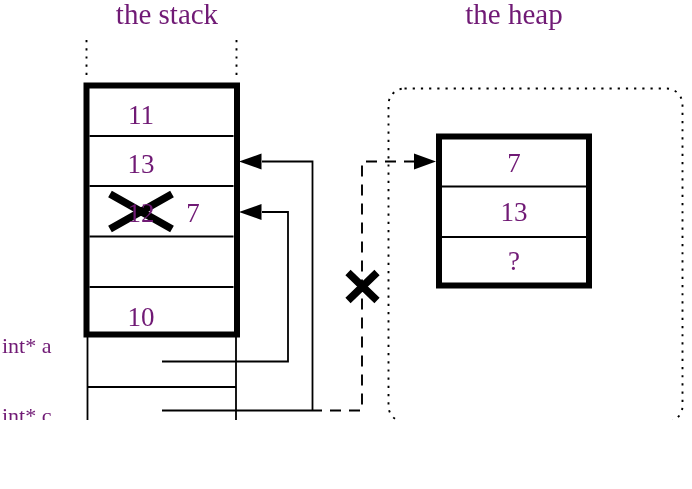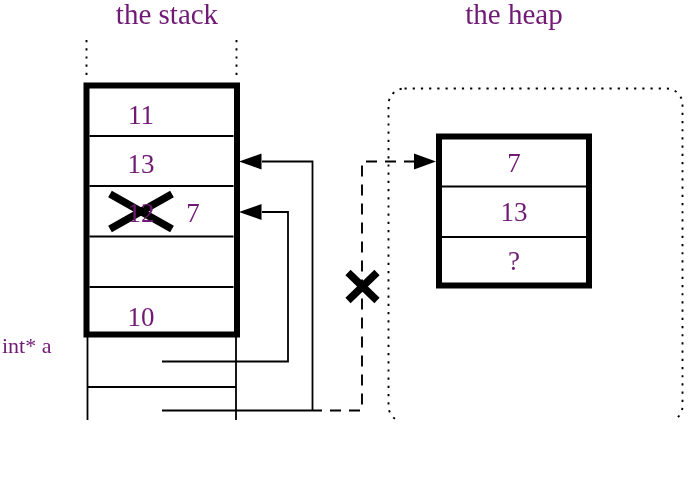--- a/index.html
+++ b/index.html
@@ -64,14 +64,15 @@
   <div class="t num" style="left:96px; top:147px; width:90px;">13</div>
   <div class="t num" style="left:96px; top:196px; width:90px;">12</div>
   <div class="t num" style="left:176px; top:196px; width:34px;">7</div>
   <div class="t num" style="left:96px; top:300px; width:90px;">10</div>
 
   <div class="t num" style="left:439px; top:146px; width:150px;">7</div>
   <div class="t num" style="left:439px; top:195px; width:150px;">13</div>
   <div class="t num" style="left:439px; top:244px; width:150px;">?</div>
 
   <div class="t lbl" style="left:2px; top:304px; width:72px;margin-top:28px;">int* a</div>
+  <div class="t lbl" style="left:2px; top:402px; width:72px;">int* c</div>
 
 </div>
 
 </body></html>

